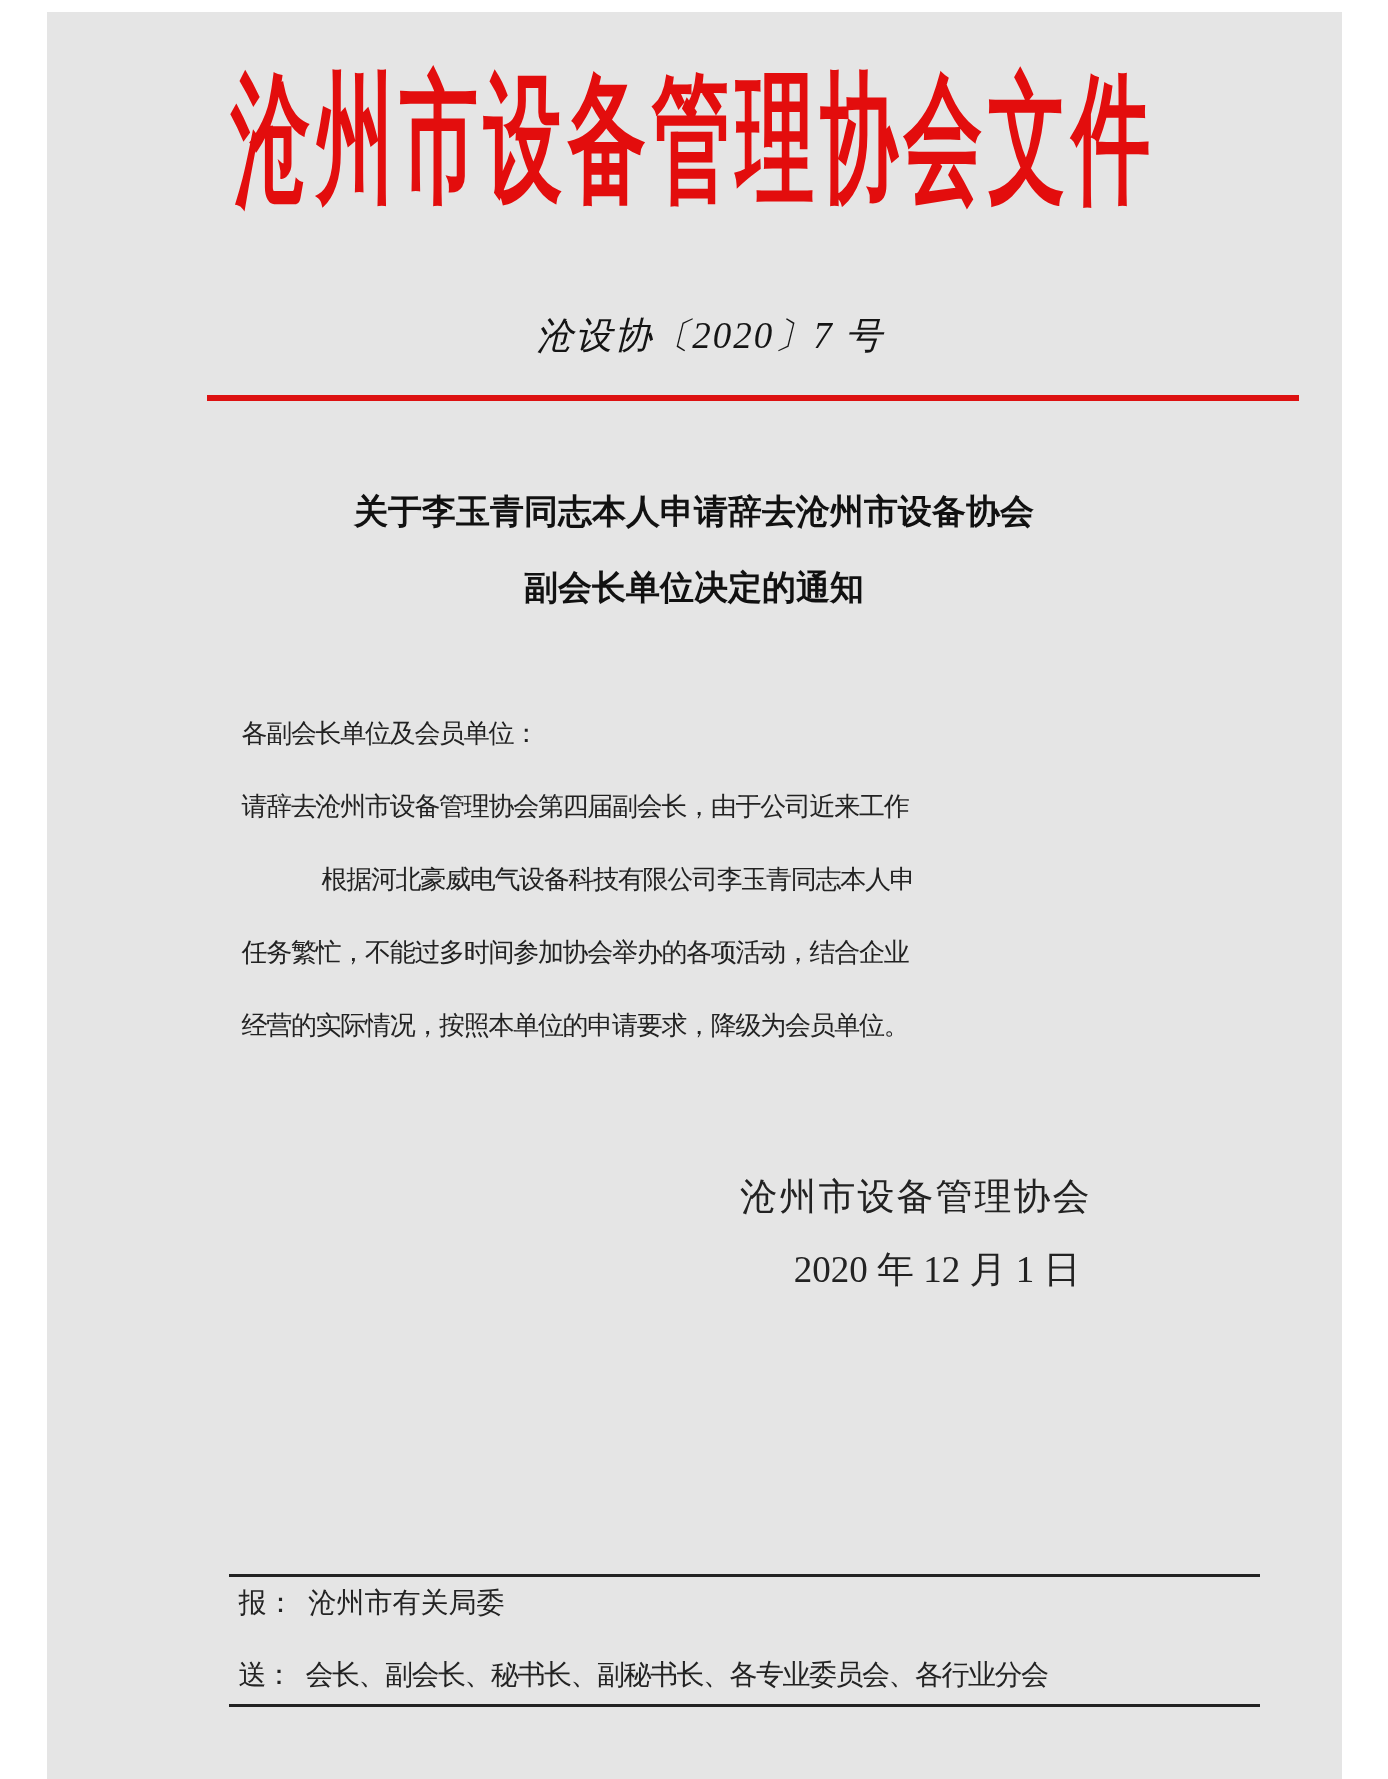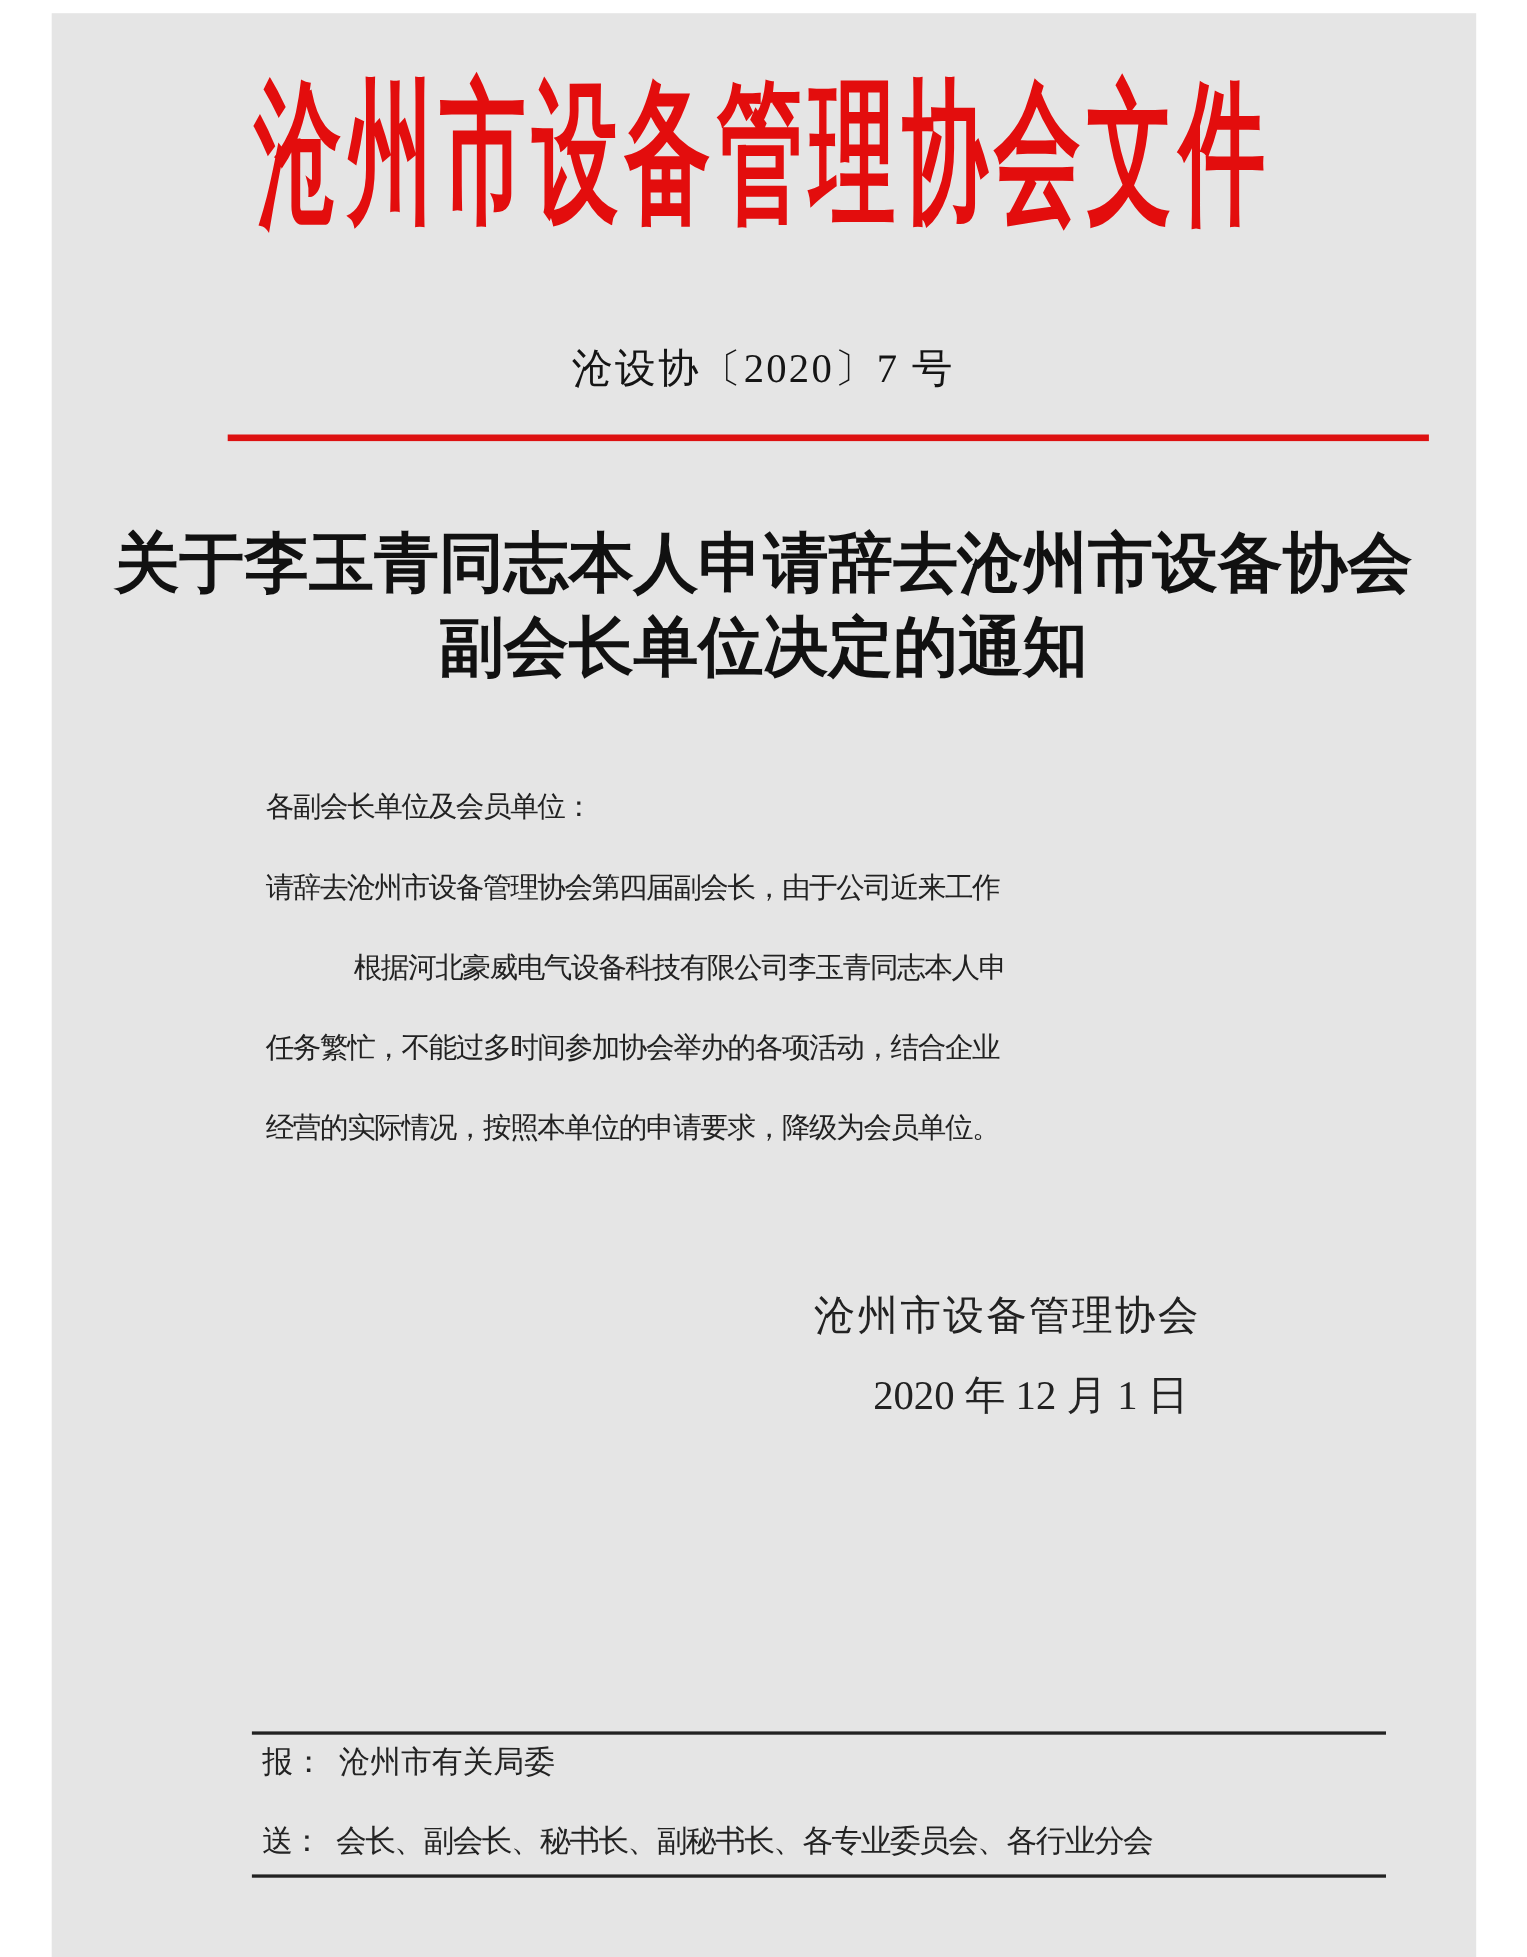--- a/index.html
+++ b/index.html
@@ -31,41 +31,42 @@
     font-weight:900;
     letter-spacing:6px;
     color:var(--red);
     transform:scaleY(1.8);
     transform-origin:top center;
     white-space:nowrap;
   }
   
   .doc-number{
     position:absolute;
-    top:303px;left:0;width:100%;
+    top:303px;left:16px;width:100%;
     text-align:center;
     font-size:37px;
     line-height:42px;
     letter-spacing:2px;
     color:#151515;
     white-space:nowrap;
+    font-style:italic;
   }
   
   .red-rule{
     position:absolute;
     top:383px;left:160px;
     width:1092px;height:6px;
     background:var(--rule-red);
   }
   
   .title-block{
     position:absolute;
     top:462px;left:0;width:100%;
     text-align:center;
-    font-size:59px;
+    font-size:34px;
     line-height:76px;
     font-weight:700;
     color:#111111;
     white-space:nowrap;
   }
   
   .body-block{
     position:absolute;
     top:685px;left:195px;
     width:1040px;

